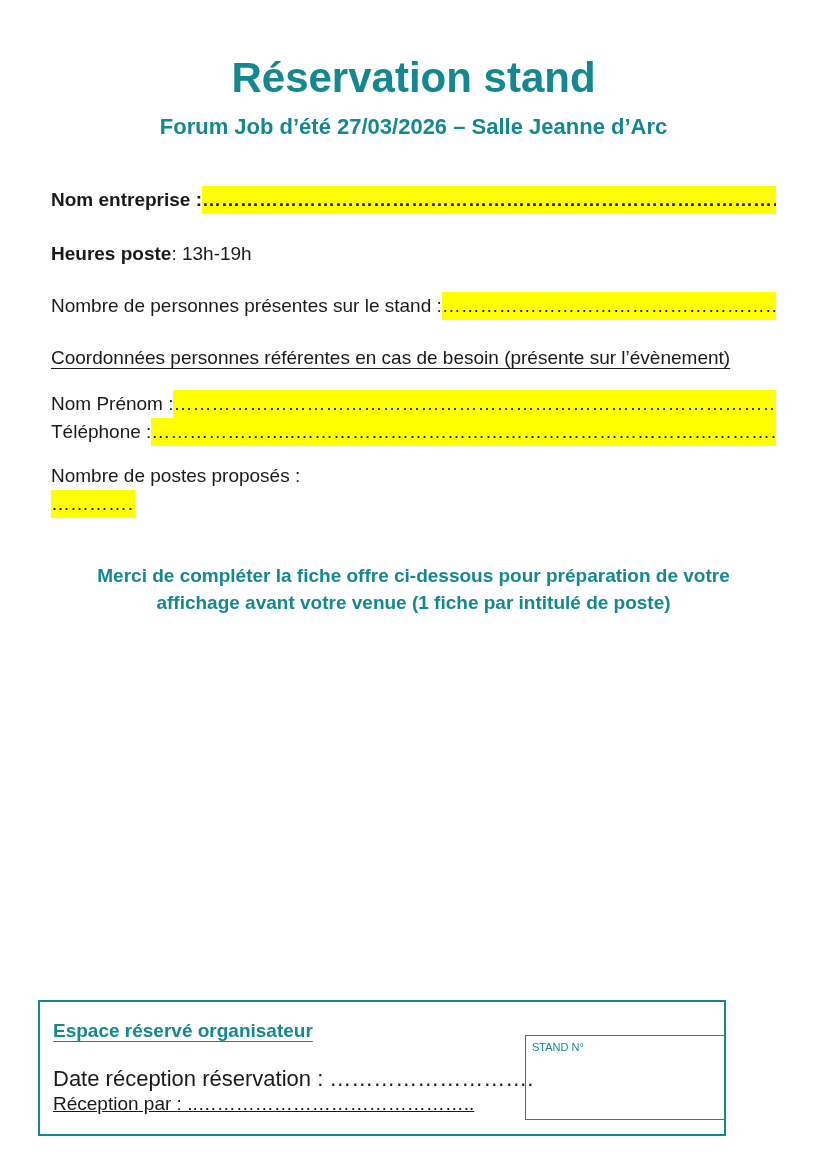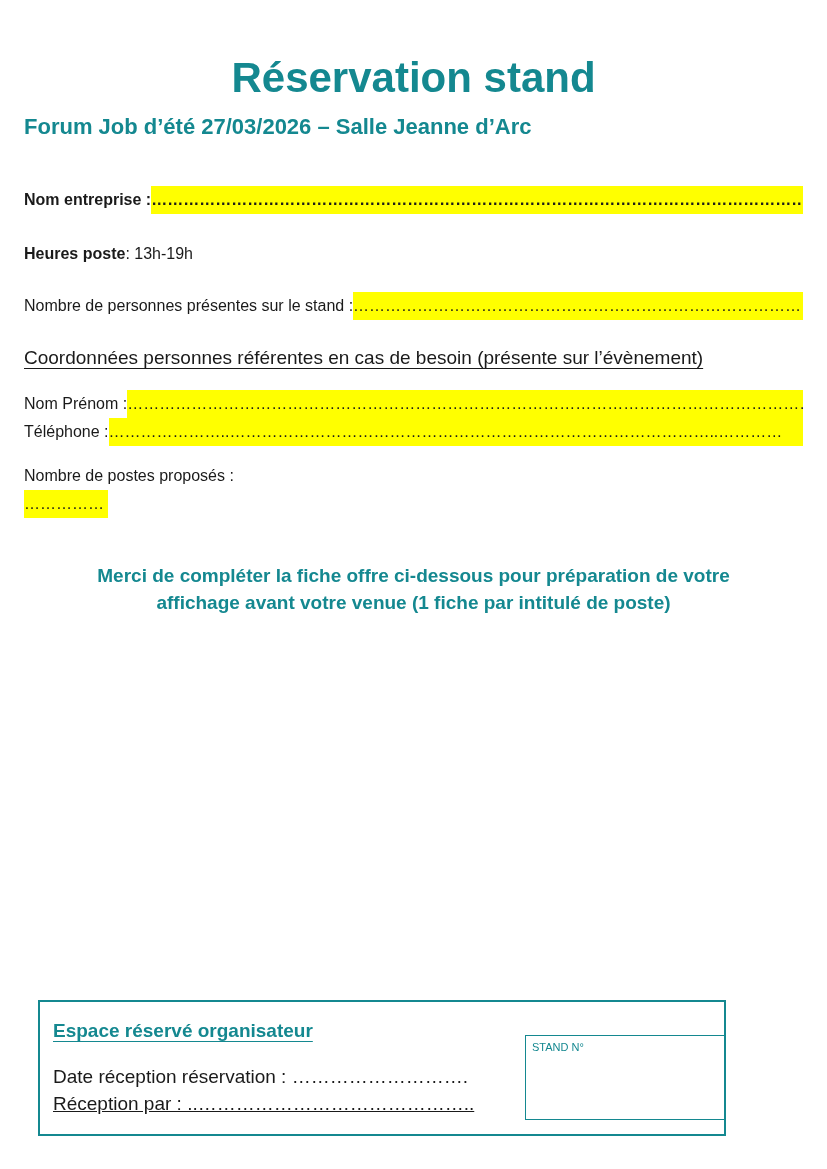--- a/index.html
+++ b/index.html
@@ -11,40 +11,41 @@
     position: relative;
     width: 827px;
     height: 1169px;
     background: #ffffff;
     font-family: "Liberation Sans", sans-serif;
     color: #1a1a1a;
     overflow: hidden;
     box-sizing: border-box;
   }
   .content {
-    padding: 0 24px;
+    padding: 0 51px;
   }
   .doc-title {
     margin-top: 54px;
     text-align: center;
     font-size: 42px;
     font-weight: 700;
     color: var(--teal);
     letter-spacing: 0px;
   }
   .doc-subtitle {
     margin-top: 12px;
+    text-align: center;
     font-size: 22px;
     font-weight: 700;
     color: var(--teal);
   }
   .row {
     display: flex;
     align-items: baseline;
-    font-size: 16px;
+    font-size: 19px;
     line-height: 28px;
     white-space: nowrap;
   }
   .row .label { flex: 0 0 auto; }
   .bold { font-weight: 700; }
   .fill {
     flex: 1 1 auto;
     overflow: hidden;
     white-space: nowrap;
   }
@@ -98,21 +99,21 @@
     font-size: 19px;
     font-weight: 700;
     color: var(--teal);
     text-decoration: underline;
     text-underline-offset: 4px;
   }
   .organizer-line1 {
     position: absolute;
     left: 13px;
     top: 64px;
-    font-size: 19px;
+    font-size: 22px;
     white-space: nowrap;
   }
   .organizer-line2 {
     position: absolute;
     left: 13px;
     top: 91px;
     font-size: 19px;
     white-space: nowrap;
     text-decoration: underline;
   }

